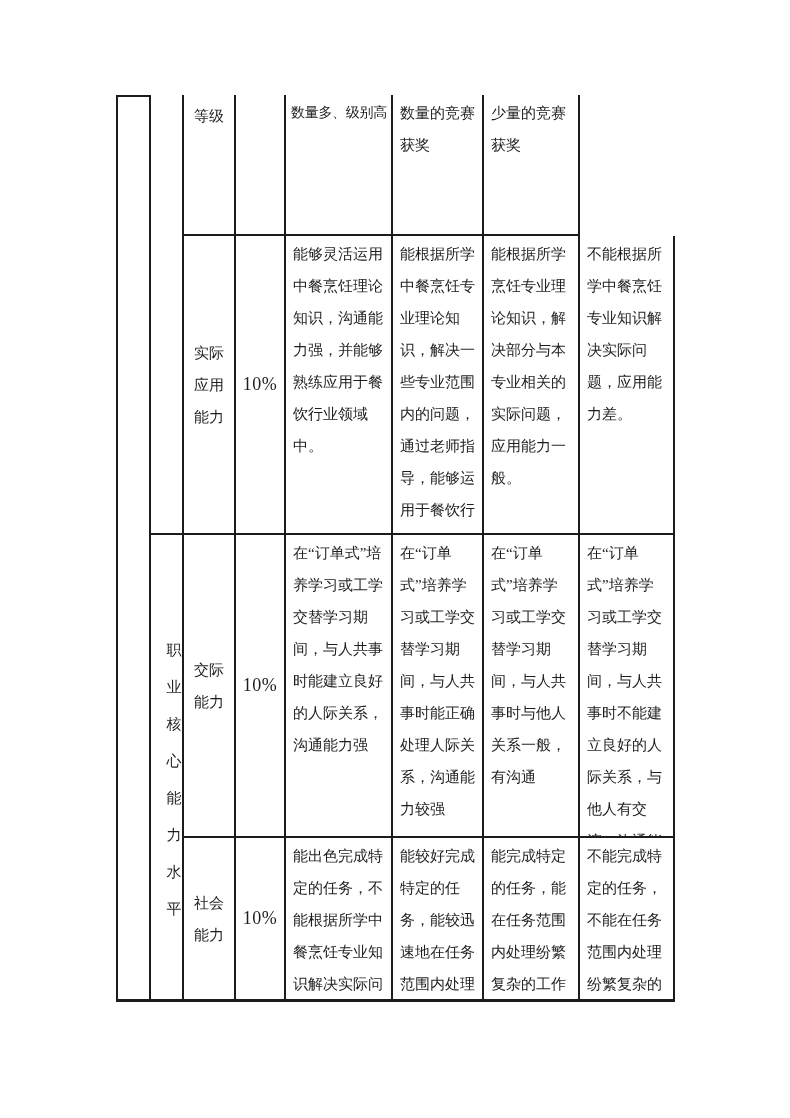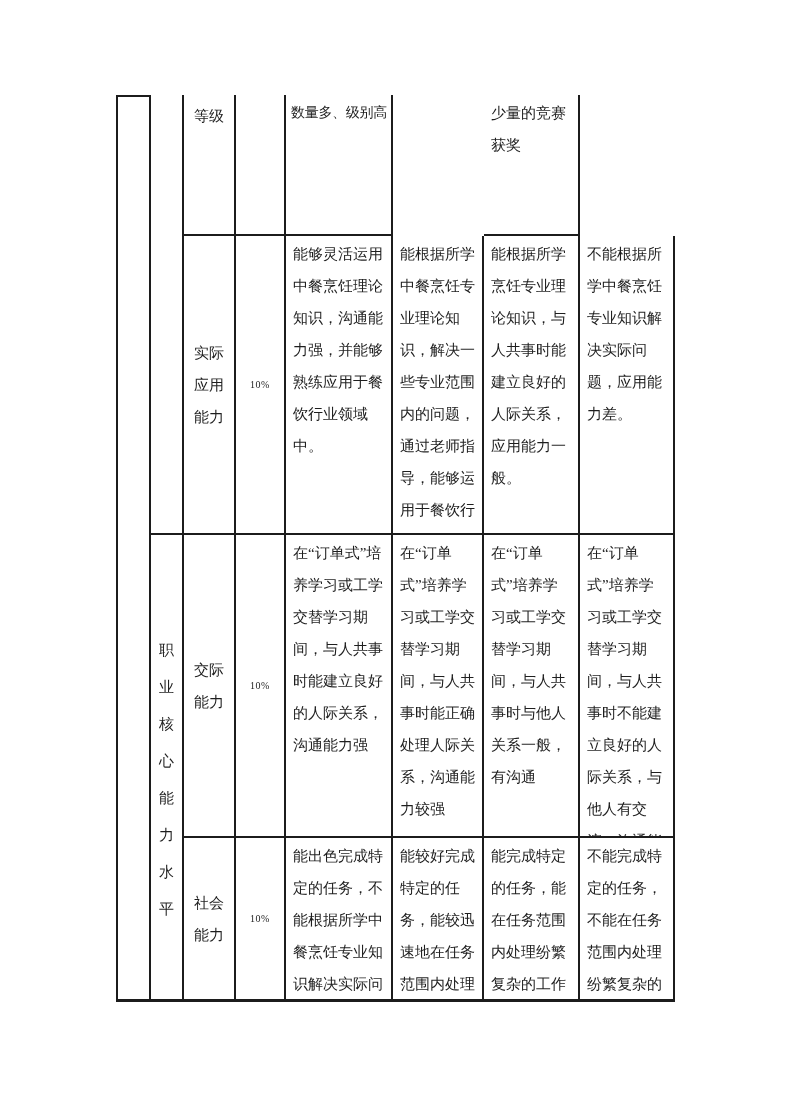--- a/index.html
+++ b/index.html
@@ -22,60 +22,61 @@
     border-bottom:2px solid var(--ln);
     overflow:hidden;
   }
   .bb3 { border-bottom-width:3px; }
   .a-cell {
     grid-area:1/1/5/2;
     border-left:2px solid var(--ln);
     border-top:2px solid var(--ln);
   }
   .b-top  { grid-area:1/2/3/3; }
-  .b-side { grid-area:3/2/5/3; display:flex; justify-content:center; align-items:center; }
+  .b-side { grid-area:3/2/5/3; display:flex; justify-content:flex-end; align-items:center; }
   .vtext {
     width:16px; font-size:15px; line-height:37px; text-align:center;
     word-break:break-all; margin-top:26px;
   }
   .r1 { grid-row:1; } .r2 { grid-row:2; } .r3 { grid-row:3; } .r4 { grid-row:4; }
   .c3 { grid-column:3; } .c4 { grid-column:4; } .c5 { grid-column:5; }
   .c6 { grid-column:6; } .c7 { grid-column:7; } .c8 { grid-column:8; }
   .crit {
     display:flex; align-items:center; justify-content:center;
     text-align:center; font-size:15px; line-height:32px; padding:0 4px;
   }
   .crit-top { align-items:flex-start; padding-top:5px; }
-  .wt { display:flex; align-items:center; justify-content:center; font-size:10px; letter-spacing:0.5px; }
+  .wt { display:flex; align-items:center; justify-content:center; font-size:18px; letter-spacing:0.5px; }
   .lvl { font-size:15px; line-height:32px; padding:2px 6px 3px 7px; text-align:left; }
   .oneline { white-space:nowrap; font-size:14px; letter-spacing:-0.3px; padding-left:5px; }
 </style>
 </head>
 <body>
 
 <div class="page">
   <div class="rubric">
 
     <div class="cell a-cell bb3"></div>
 
     <div class="cell b-top"></div>
     <div class="cell b-side bb3">
       <div class="vtext">职业核心能力水平</div>
     </div>
 
     <div class="cell crit crit-top r1 c3">等级</div>
     <div class="cell wt r1 c4"></div>
     <div class="cell lvl oneline r1 c5">数量多、级别高</div>
+    <div class="cell lvl r1 c6">数量的竞赛获奖</div>
     <div class="cell lvl r1 c7">少量的竞赛获奖</div>
 
     <div class="cell crit r2 c3">实际应用能力</div>
     <div class="cell wt r2 c4">10%</div>
     <div class="cell lvl r2 c5">能够灵活运用中餐烹饪理论知识，沟通能力强，并能够熟练应用于餐饮行业领域中。</div>
     <div class="cell lvl r2 c6">能根据所学中餐烹饪专业理论知识，解决一些专业范围内的问题，通过老师指导，能够运用于餐饮行业中。</div>
-    <div class="cell lvl r2 c7">能根据所学烹饪专业理论知识，与人共事时能建立良好的人际关系，应用能力一般。</div>
+    <div class="cell lvl r2 c7">能根据所学烹饪专业理论知识，解决部分与本专业相关的实际问题，应用能力一般。</div>
     <div class="cell lvl r2 c8">不能根据所学中餐烹饪专业知识解决实际问题，应用能力差。</div>
 
     <div class="cell crit r3 c3">交际能力</div>
     <div class="cell wt r3 c4">10%</div>
     <div class="cell lvl r3 c5">在“订单式”培养学习或工学交替学习期间，与人共事时能建立良好的人际关系，沟通能力强</div>
     <div class="cell lvl r3 c6">在“订单式”培养学习或工学交替学习期间，与人共事时能正确处理人际关系，沟通能力较强</div>
     <div class="cell lvl r3 c7">在“订单式”培养学习或工学交替学习期间，与人共事时与他人关系一般，有沟通</div>
     <div class="cell lvl r3 c8">在“订单式”培养学习或工学交替学习期间，与人共事时不能建立良好的人际关系，与他人有交流，沟通能力差</div>
 
     <div class="cell crit bb3 r4 c3">社会能力</div>

